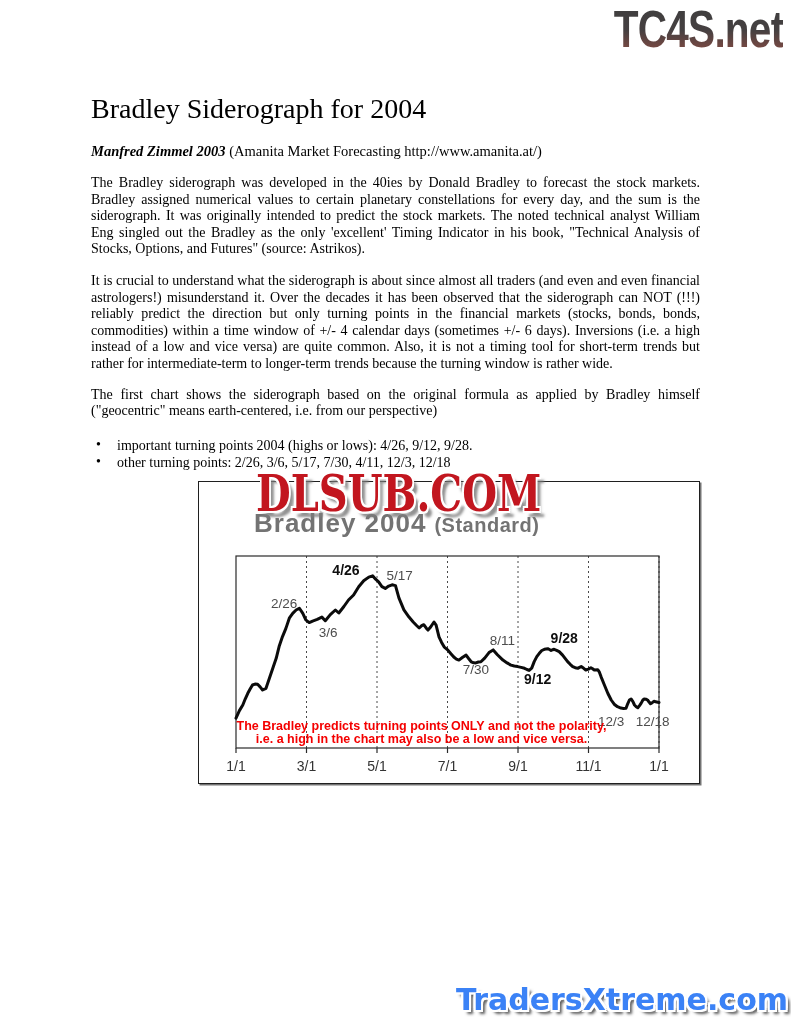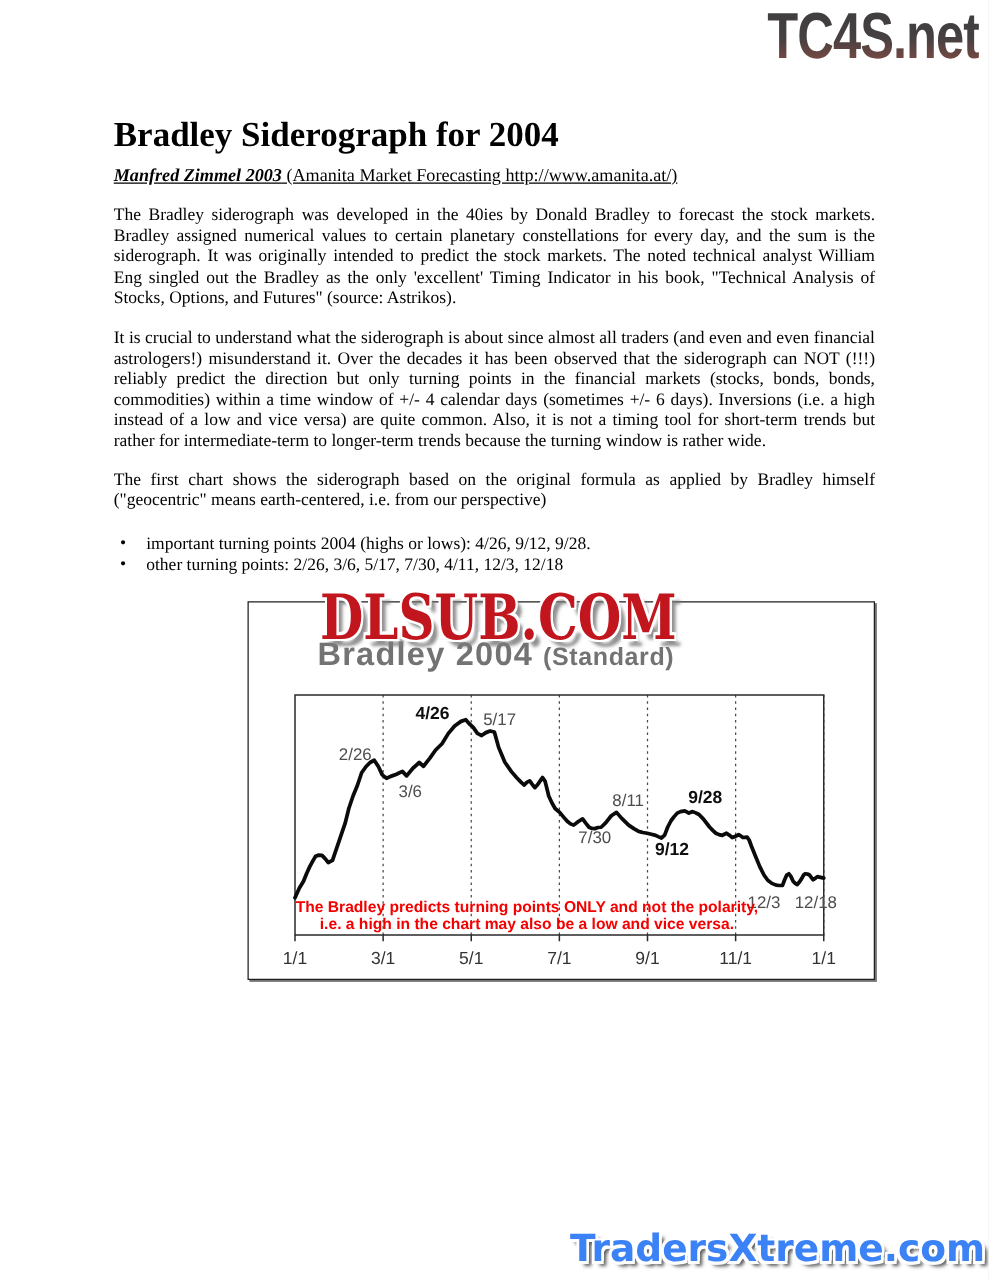--- a/index.html
+++ b/index.html
@@ -9,22 +9,22 @@
   
   .tc4s{position:absolute;top:2px;right:8px;font-family:"Liberation Sans",sans-serif;
         font-weight:700;font-size:52px;line-height:54px;letter-spacing:-1px;
         transform:scaleX(0.78);transform-origin:right top;
         color:#4a4342;
         background:linear-gradient(180deg,#3e3e3e 0%,#454041 52%,#7d4a43 90%,#8a5a50 100%);
         -webkit-background-clip:text;background-clip:text;-webkit-text-fill-color:transparent;}
 
   
   .content{position:absolute;left:91px;top:94px;width:609px;}
-  .doc-title{margin:0;font-weight:700;font-size:28px;line-height:30px;}
-  .author{margin:8px 0 0;font-size:14.5px;line-height:18px;text-decoration:underline;}
+  .doc-title{margin:0;font-weight:400;font-size:28px;line-height:30px;}
+  .author{margin:18px 0 0;font-size:14.5px;line-height:18px;}
   .author .name{font-weight:700;font-style:italic;}
   .author .aff{font-style:normal;}
   p.body{margin:15px 0 0;font-size:14px;line-height:16.6px;text-align:justify;}
   p.body.p3{margin-top:14px;}
   ul.bullets{margin:17px 0 0;padding:0;list-style:none;font-size:14px;line-height:17.2px;}
   ul.bullets li{position:relative;padding-left:26px;}
   ul.bullets li .dot{position:absolute;left:5px;top:-1px;font-size:14px;}
 
   
   .chart-wrap{position:absolute;left:198px;top:481px;}

